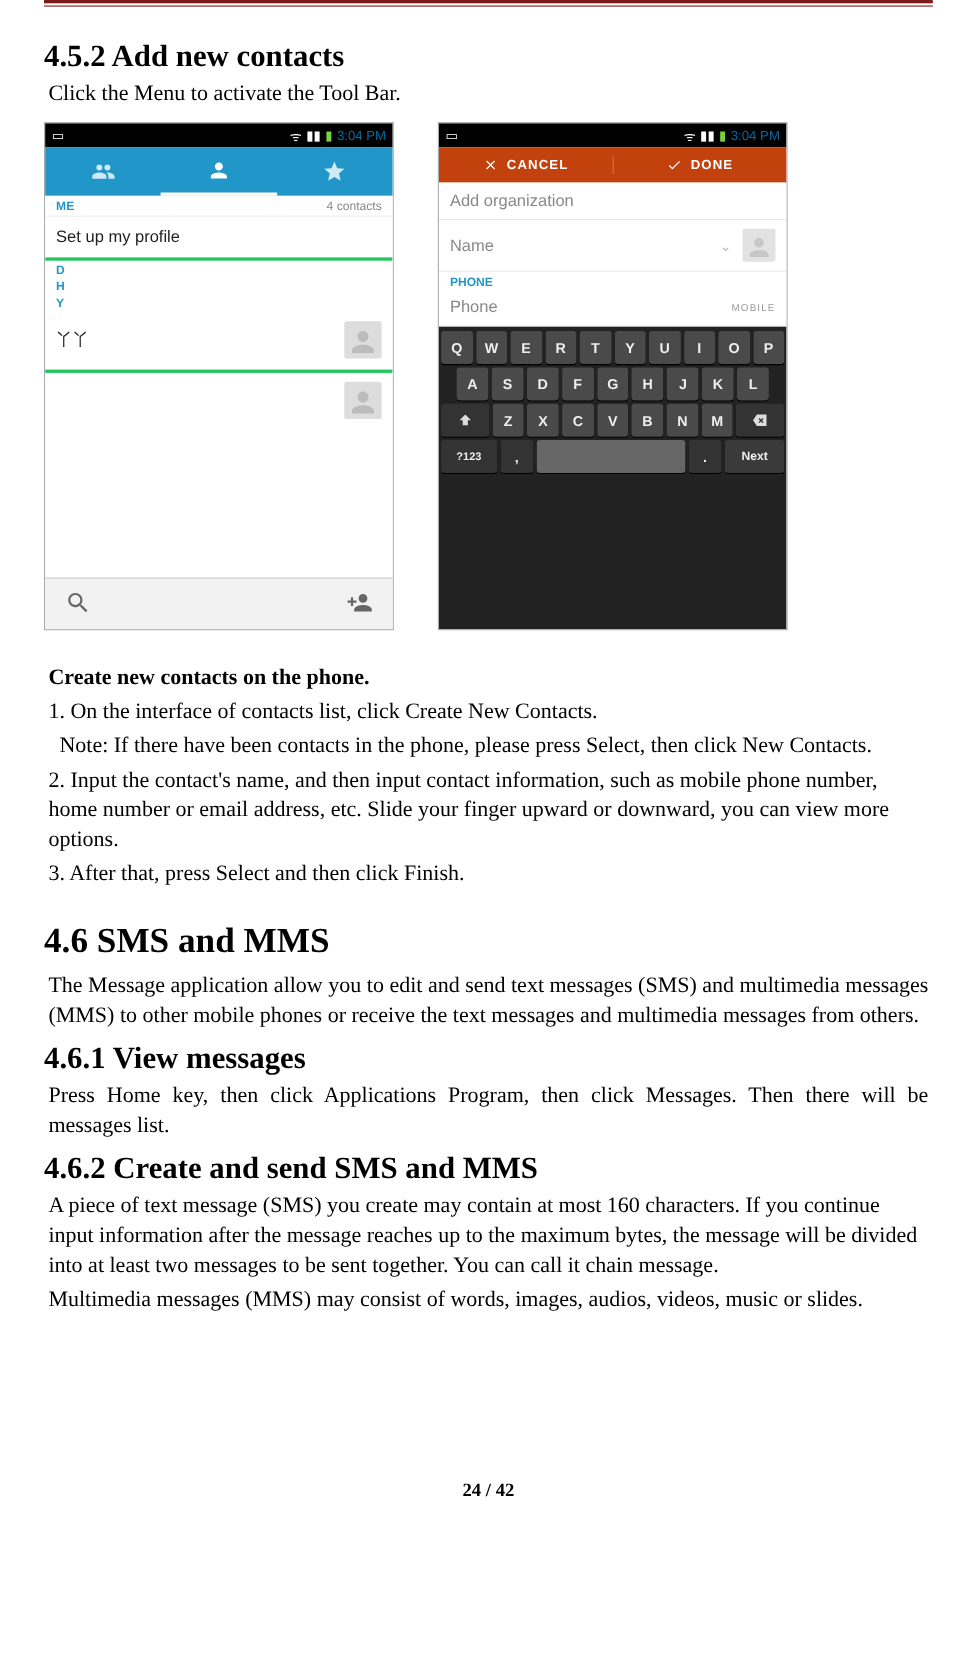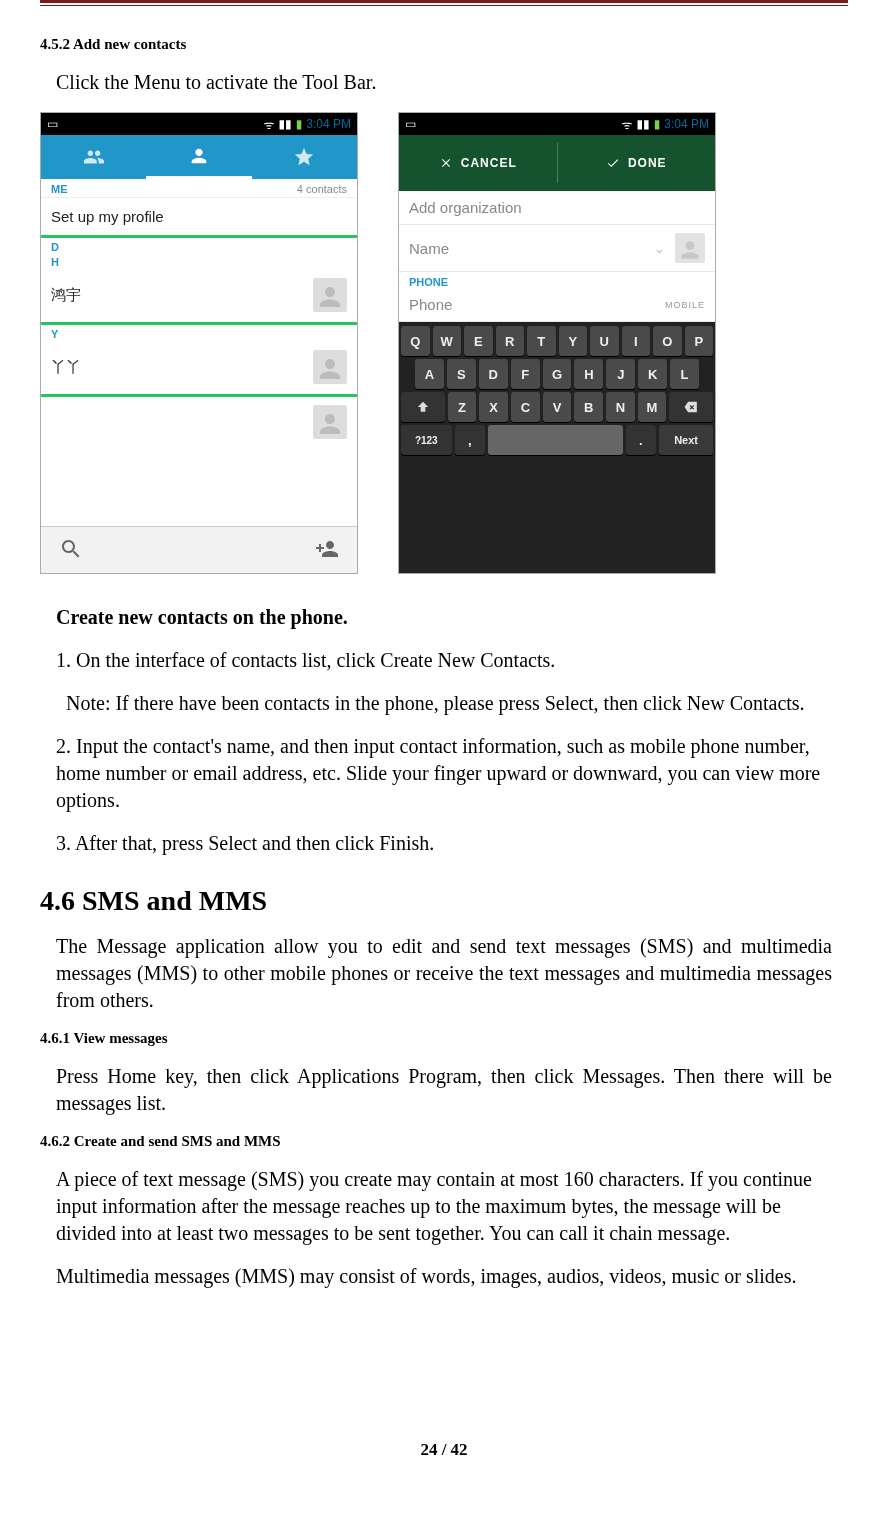--- a/index.html
+++ b/index.html
@@ -22,33 +22,33 @@
     padding: 10px 0 6px 0;
   }
   .header-title .bold { font-weight: 400; }
   .header-rule {
     border-top: 3px solid #7a1a1a;
     border-bottom: 1px solid #7a1a1a;
     height: 2px;
     margin: 0 0 30px 0;
   }
   .sec-h3 {
-    font-size: 15px;
+    font-size: 28px;
     font-weight: bold;
     margin: 10px 0 2px 0;
   }
   .body-text {
     font-size: 20px;
     line-height: 1.35;
-    margin: 16px;
+    margin: 4px;
   }
   .body-text.justify { text-align: justify; }
   .bold { font-weight: bold; }
   .sec-h2 {
-    font-size: 28px;
+    font-size: 32px;
     font-weight: bold;
     margin: 28px 0 10px 0;
   }
   .footer {
     text-align: center;
     font-size: 17px;
     font-weight: bold;
     margin-top: 150px;
   }
   .shots {
@@ -117,21 +117,21 @@
   }
   .avatar-ph svg { width:30px; height:30px; fill:#bcbcbc; }
   .bottombar {
     height: 46px; background:#f2f2f2; border-top:1px solid #ccc;
     display:flex; align-items:center; justify-content:space-between;
     padding: 0 18px;
   }
   .bottombar svg { width:24px; height:24px; fill:#666; }
   
   .topbar {
-    background:#14532d; height:56px; display:flex; color:#fff;
+    background:#c2410c; height:32px; display:flex; color:#fff;
   }
   .topbar .btn {
     flex:1; display:flex; align-items:center; justify-content:center; gap:8px;
     font-size:12px; font-weight:bold; letter-spacing:1px;
   }
   .topbar .sep { width:1px; background: rgba(255,255,255,0.25); margin:8px 0; }
   .form { background:#fff; flex:0 0 auto; }
   .form .frow {
     display:flex; align-items:center; justify-content:space-between;
     padding: 8px 10px; border-bottom:1px solid #e8e8e8;
@@ -207,28 +207,20 @@
       <div class="list">
         <div class="head-row">
           <span>ME</span>
           <span class="count">4 contacts</span>
         </div>
         <div class="row">
           <span>Set up my profile</span>
         </div>
         <div class="sec-label">D</div>
         <div class="sec-label">H</div>
-        <div class="row">
-          <span>鸿宇</span>
-          <span class="avatar-ph">
-              <svg viewBox="0 0 24 24">
-                <path d="M12 12c2.2 0 4-1.8 4-4s-1.8-4-4-4-4 1.8-4 4 1.8 4 4 4zm0 2c-2.7 0-8 1.3-8 4v2h16v-2c0-2.7-5.3-4-8-4z"></path>
-              </svg>
-            </span>
-        </div>
         <div class="sec-label">Y</div>
         <div class="row">
           <span>丫丫</span>
           <span class="avatar-ph">
               <svg viewBox="0 0 24 24">
                 <path d="M12 12c2.2 0 4-1.8 4-4s-1.8-4-4-4-4 1.8-4 4 1.8 4 4 4zm0 2c-2.7 0-8 1.3-8 4v2h16v-2c0-2.7-5.3-4-8-4z"></path>
               </svg>
             </span>
         </div>
         <div class="row" style="border-bottom:none; height:30px;">

